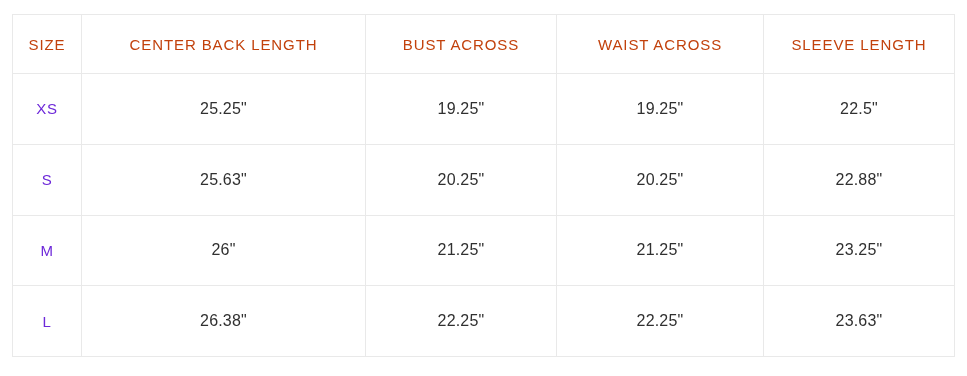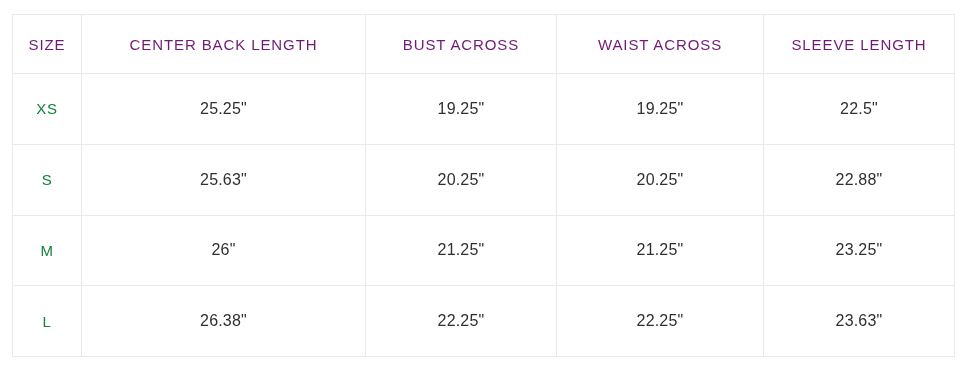--- a/index.html
+++ b/index.html
@@ -47,39 +47,39 @@
     vertical-align: middle;
     padding: 0 4px;
     box-sizing: border-box;
   }
 
   table.size-chart thead th {
     height: 59px;
     font-weight: 400;
     font-size: 15px;
     letter-spacing: 0.9px;
-    color: #701a75;
+    color: #c2410c;
     text-transform: uppercase;
     white-space: nowrap;
   }
 
   table.size-chart tbody tr {
     height: 57px;
   }
 
   table.size-chart td {
     font-size: 16px;
     color: #303030;
     letter-spacing: 0.2px;
     font-weight: 400;
   }
 
   table.size-chart td.size-cell {
     font-size: 15px;
-    color: #15803d;
+    color: #6d28d9;
     letter-spacing: 0.7px;
     text-align: center;
   }
 </style>
 </head>
 <body>
 
 <div id="size-chart-wrap">
   <table class="size-chart">
     <colgroup>

